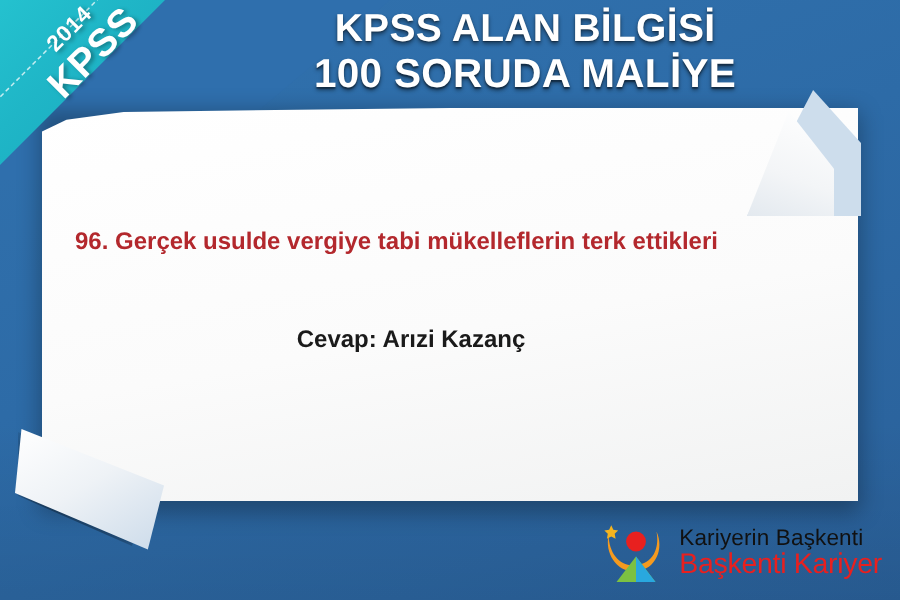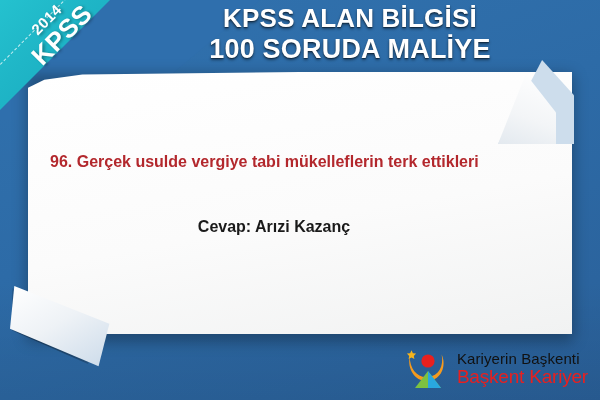--- a/index.html
+++ b/index.html
@@ -330,17 +330,17 @@
         <path d="M6.5 3.2 L7.9 6.2 L11.1 6.6 L8.8 8.9 L9.4 12.1 L6.5 10.6 L3.6 12.1 L4.2 8.9 L1.9 6.6 L5.1 6.2 Z" fill="#f5b41e"></path>
 
         <circle cx="23" cy="14" r="6.6" fill="#e8201f"></circle>
 
         <path d="M23 24 L36 41 L10 41 Z" fill="#7cc142"></path>
         <path d="M23 24 L36 41 L23 41 Z" fill="#29a8df"></path>
       </svg>
     </div>
     <div class="logo-text">
       <span class="logo-tagline">Kariyerin Başkenti</span>
-      <span class="logo-brand">Başkent Kariyer</span>
+      <span class="logo-brand">Başkenti Kariyer</span>
     </div>
   </div>
 
 </div>
 
 </body></html>

